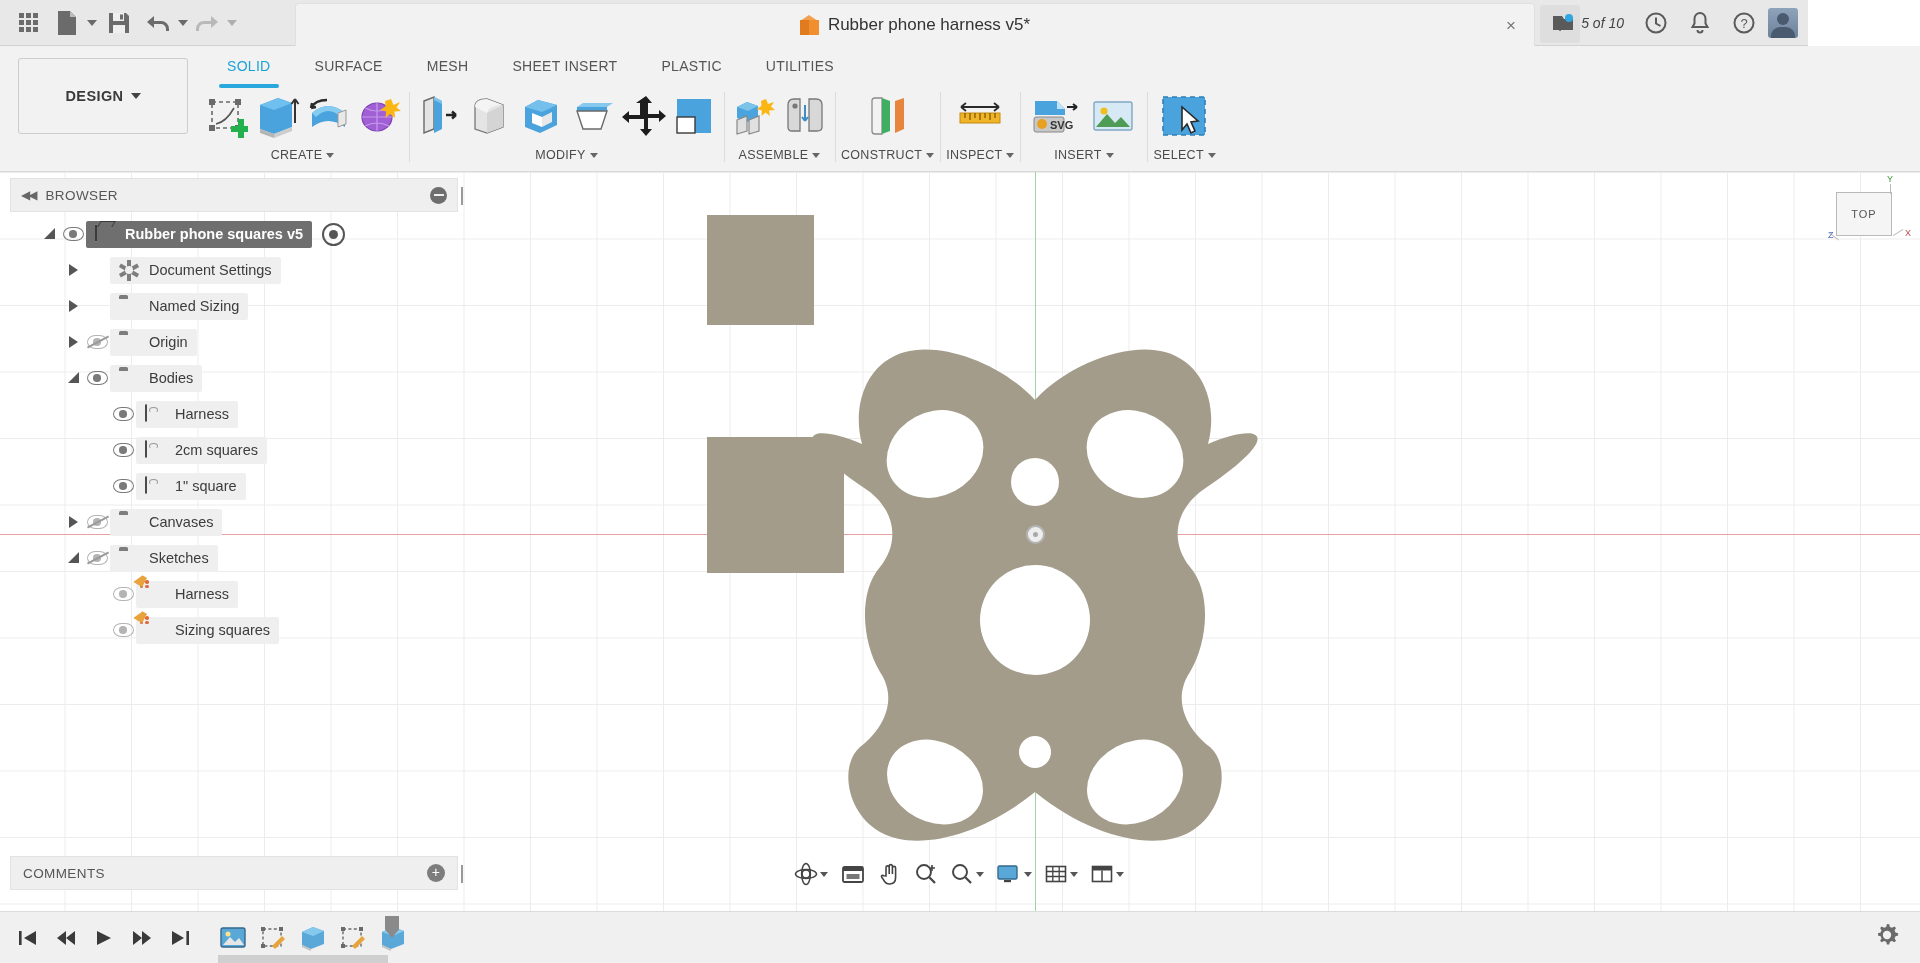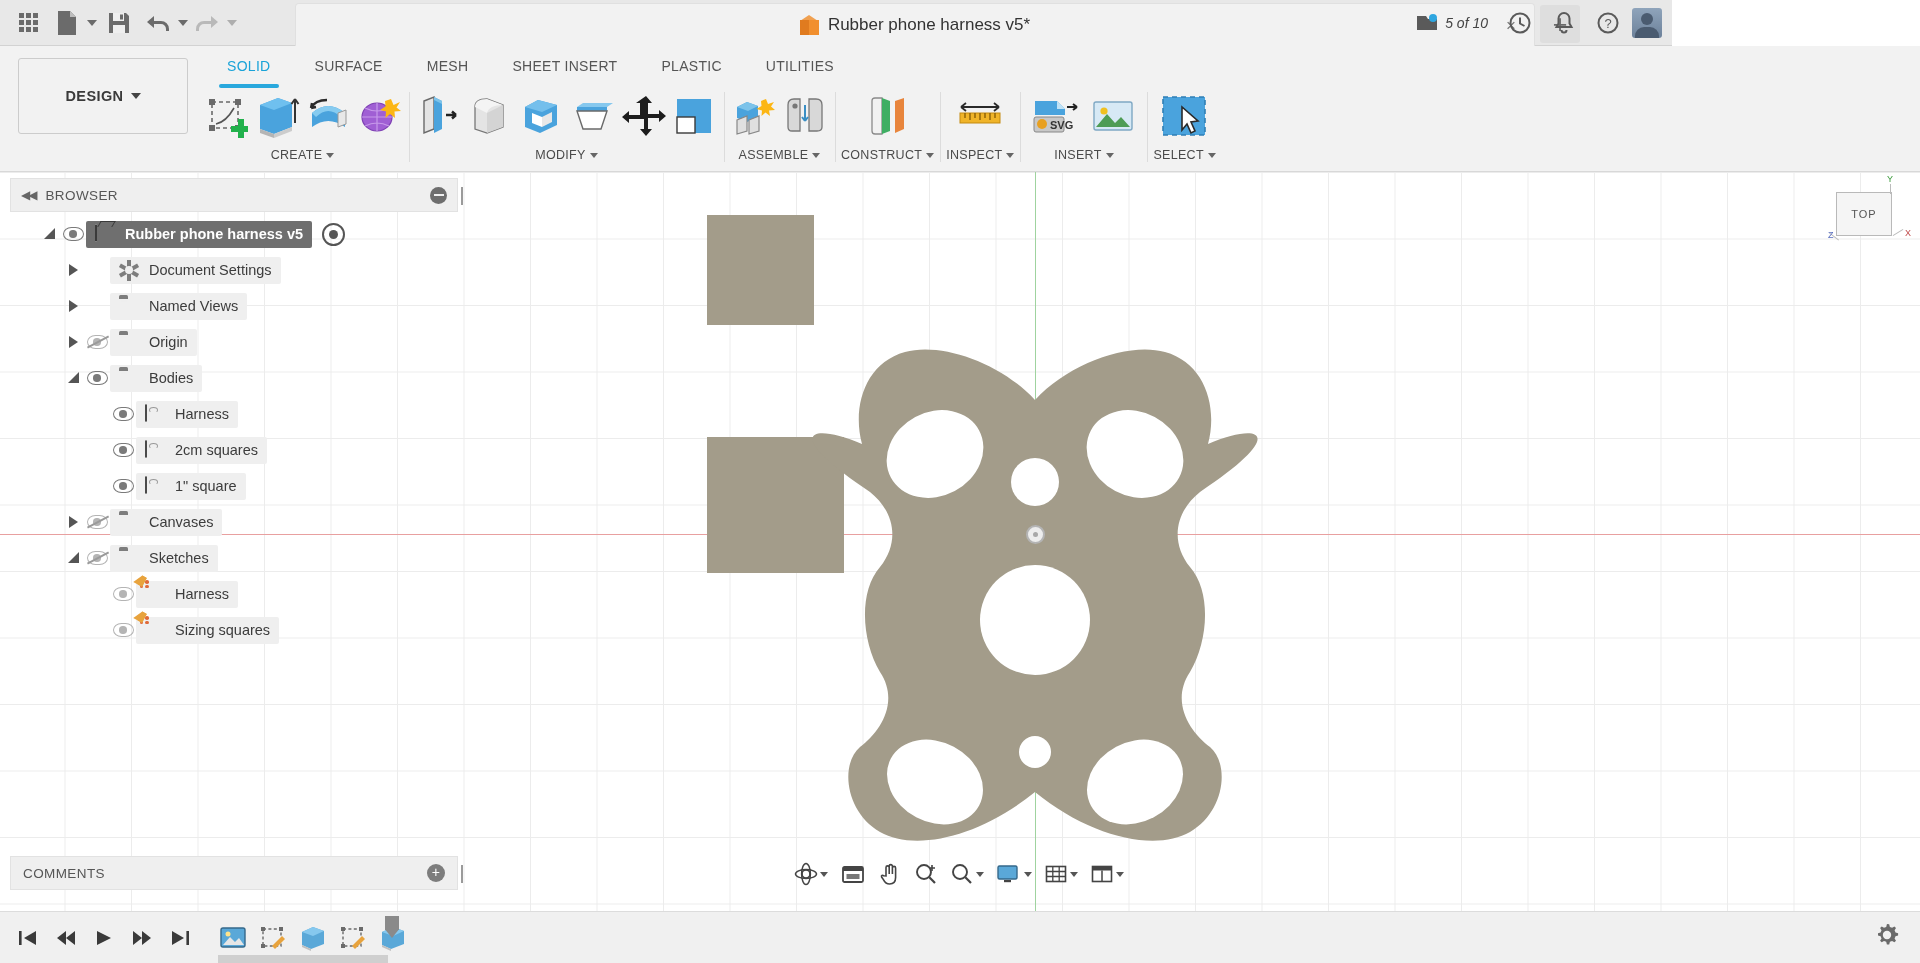--- a/index.html
+++ b/index.html
@@ -7,21 +7,21 @@
   body {
     font-family: "Liberation Sans", sans-serif;
     background:#ffffff;
     color:#3c3c3c;
     -webkit-font-smoothing: antialiased;
   }
   #app { position:relative; width:1920px; height:963px; }
 
   
   .titlebar {
-    position:absolute; left:0; top:0; width:1672px; height:46px;
+    position:absolute; left:0; top:0; width:1808px; height:46px;
     background:#e8e8e8;
     border-bottom:1px solid #d2d2d2;
     display:flex; align-items:center;
   }
   .tb-left { display:flex; align-items:center; height:46px; padding-left:8px; gap:2px; }
   .tb-btn {
     width:40px; height:40px; display:flex; align-items:center; justify-content:center;
     cursor:pointer; position:relative;
   }
   .tb-btn.withcaret { width:34px; }
@@ -644,21 +644,21 @@
           <span class="tri-open"></span>
         </span>
       <span class="eye">
         <span class="eye-open" style="display:block">
             <span class="o"></span>
             <span class="p"></span>
           </span>
       </span>
       <span class="lbl-wrap sel">
         <span class="ic"><span class="boxic"></span></span>
-        <span>Rubber phone harness v5</span>
+        <span>Rubber phone squares v5</span>
       </span>
       <span class="root-target"></span>
     </div>
 
     <div class="node" style="padding-left:52px;">
       <span class="tw">
           <span class="tri-right"></span>
         </span>
       <span class="eye"></span>
       <span class="lbl-wrap">
@@ -667,21 +667,21 @@
       </span>
     </div>
 
     <div class="node" style="padding-left:52px;">
       <span class="tw">
           <span class="tri-right"></span>
         </span>
       <span class="eye"></span>
       <span class="lbl-wrap">
         <span class="ic"><span class="folder"></span></span>
-        <span>Named Views</span>
+        <span>Named Sizing</span>
       </span>
     </div>
 
     <div class="node" style="padding-left:52px;">
       <span class="tw">
           <span class="tri-right"></span>
         </span>
       <span class="eye">
         <span class="eye-open eye-off eye-dim" style="display:block">
             <span class="o"></span>

